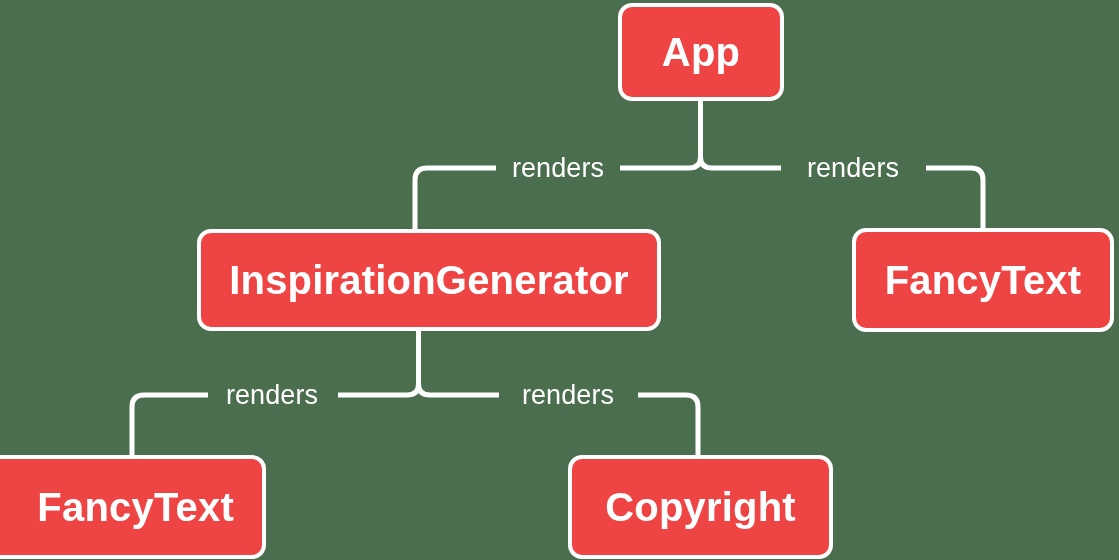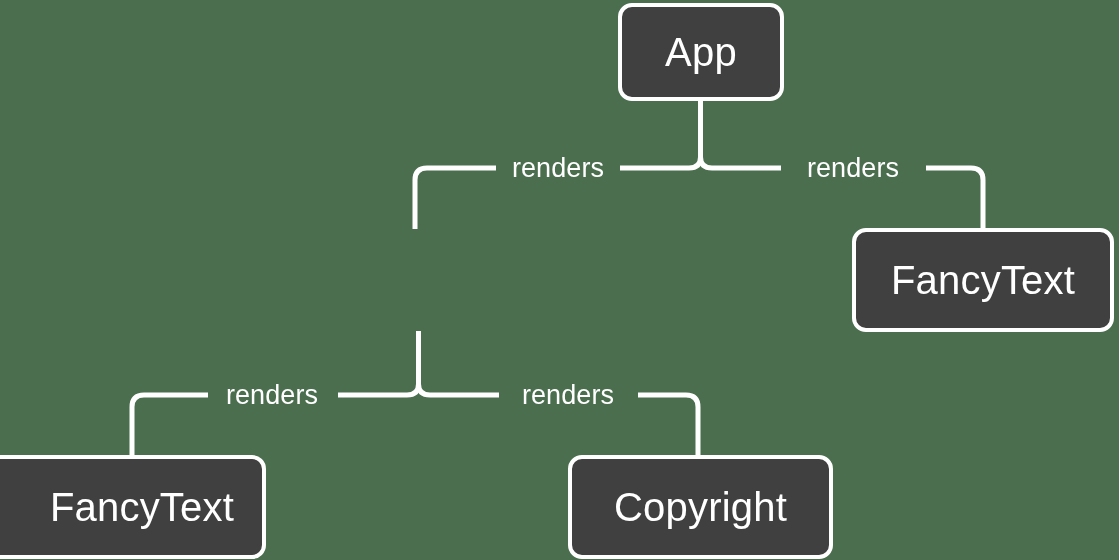--- a/index.html
+++ b/index.html
@@ -22,29 +22,29 @@
   #connector-layer {
     position: absolute;
     left: 0;
     top: 0;
     width: 1119px;
     height: 560px;
   }
   .node-box {
     position: absolute;
     box-sizing: border-box;
-    background: #404040;
+    background: #ef4444;
     border: 4px solid #ffffff;
     border-radius: 14px;
     display: flex;
     align-items: center;
     justify-content: center;
     color: #ffffff;
     font-family: "Liberation Sans", sans-serif;
-    font-weight: 400;
+    font-weight: 700;
     letter-spacing: 0.2px;
     white-space: nowrap;
   }
   .node-label {
     display: block;
     line-height: 1;
   }
   .edge-label {
     position: absolute;
     color: #ffffff;
@@ -137,20 +137,23 @@
       <path d="M638,395 L686,395"></path>
       <path d="M686,395 Q698,395 698,407 L698,455"></path>
 
     </g>
   </svg>
 
   <div class="node-box" id="node-app">
     <span class="node-label">App</span>
   </div>
 
+  <div class="node-box" id="node-inspiration-generator">
+    <span class="node-label">InspirationGenerator</span>
+  </div>
 
   <div class="node-box" id="node-fancytext-right">
     <span class="node-label">FancyText</span>
   </div>
 
   <div class="node-box" id="node-fancytext-left">
     <span class="node-label">FancyText</span>
   </div>
 
   <div class="node-box" id="node-copyright">

